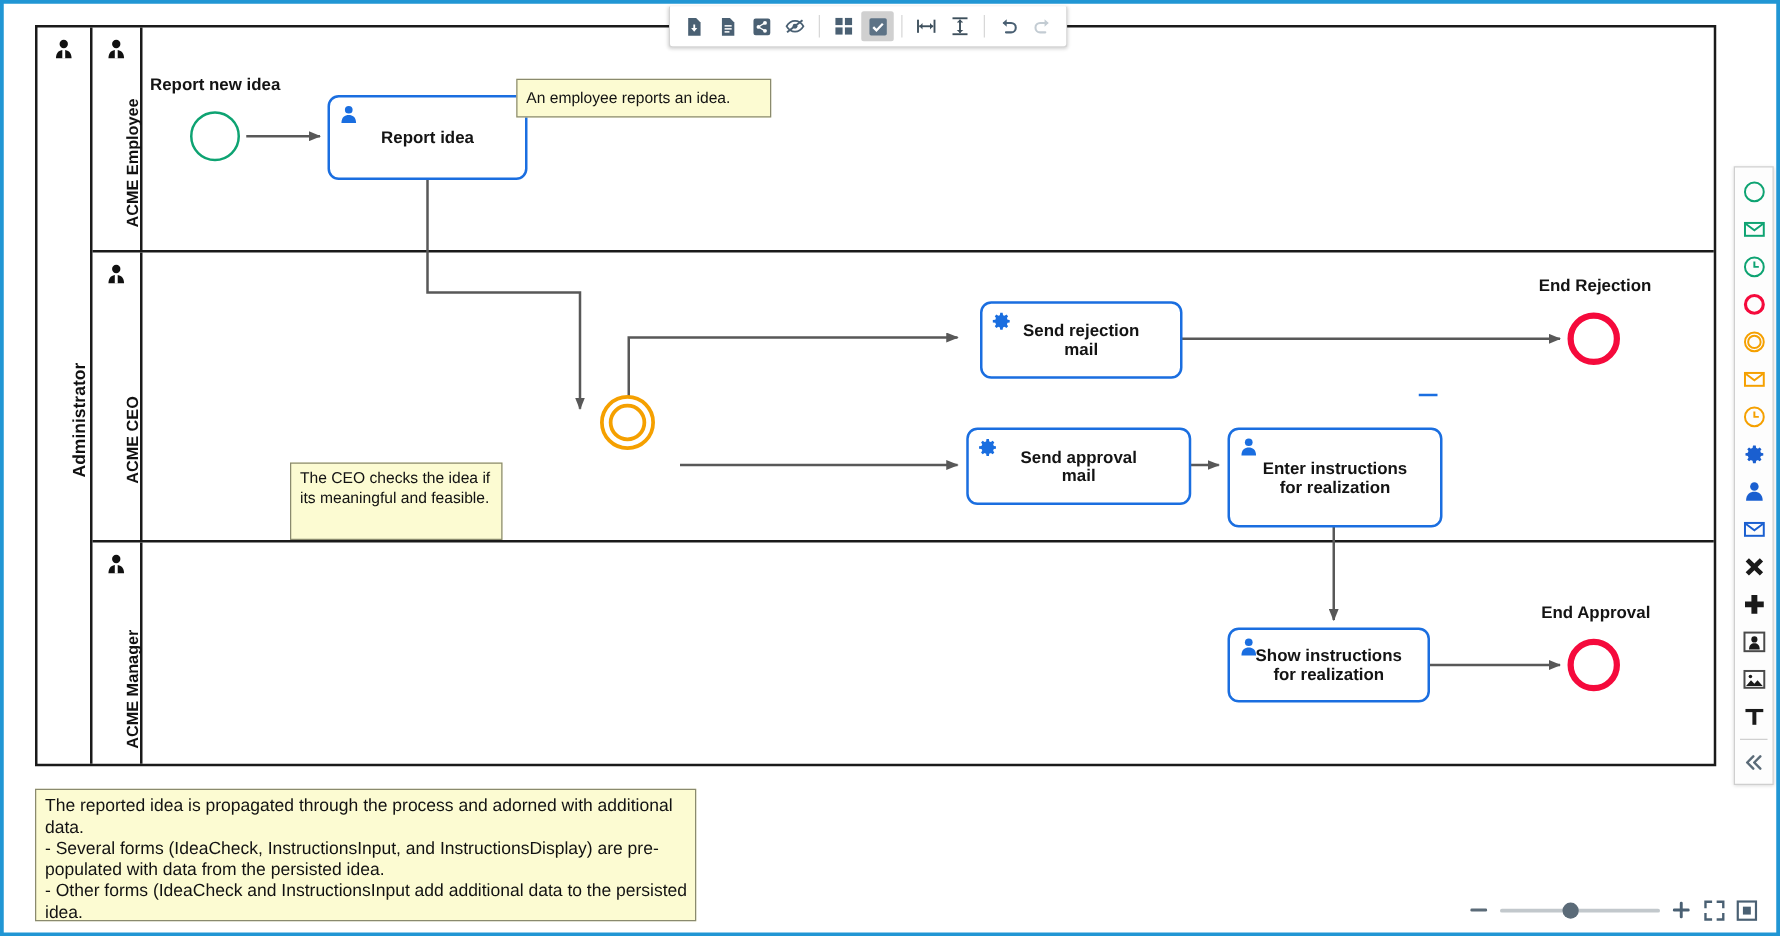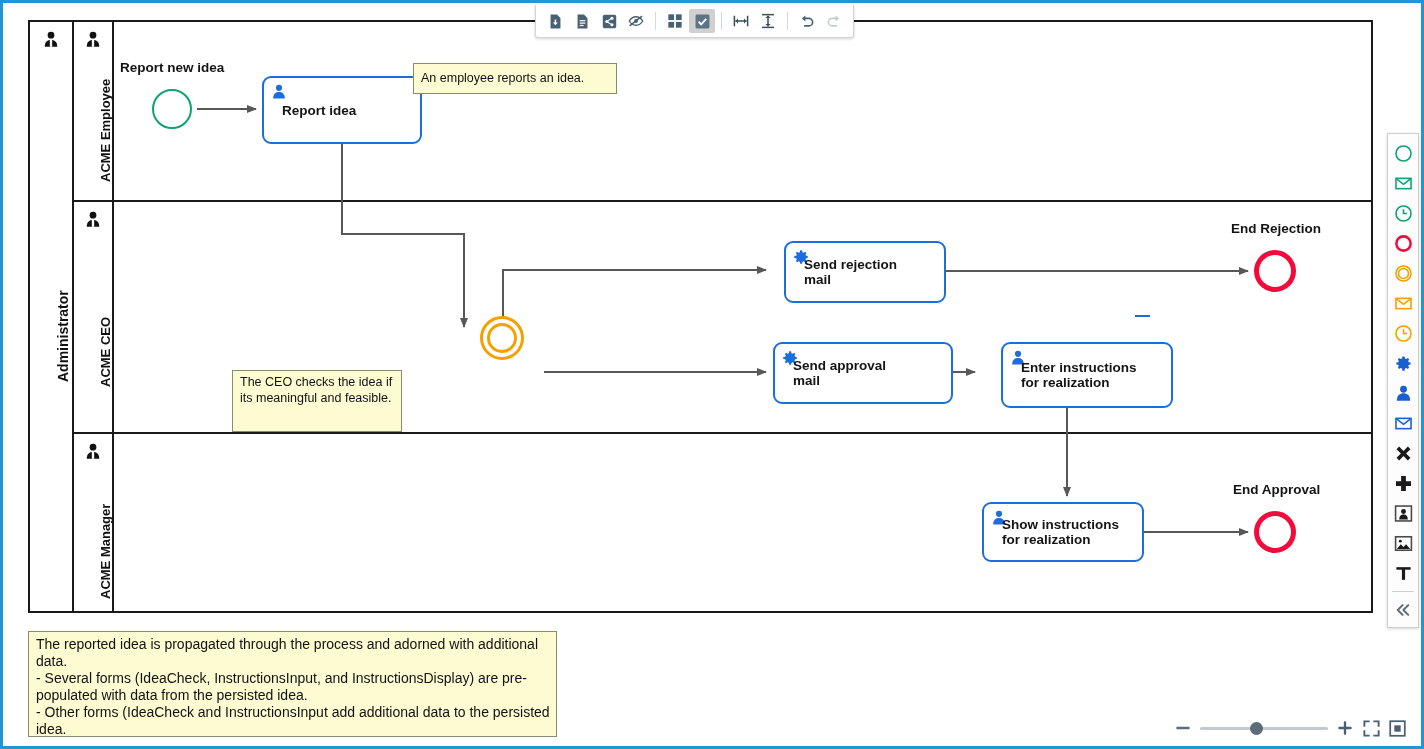--- a/index.html
+++ b/index.html
@@ -106,20 +106,21 @@
     box-sizing: border-box;
     border: 2px solid #1a6ee0;
     border-radius: 9px;
     background: #ffffff;
     z-index: 12;
   }
   .task-label {
     position: absolute;
     left: 0; right: 0; top: 50%;
     transform: translateY(-50%);
+    text-align: center;
     font-size: 13.5px;
     font-weight: bold;
     color: #141414;
     line-height: 15px;
     padding: 0 18px;
     box-sizing: border-box;
   }
   .task-type-icon {
     position: absolute;
     left: 6px; top: 5px;
@@ -314,21 +315,21 @@
 
     <div class="task" style="left:770px; top:339px; width:180px; height:62px;">
       <svg class="task-type-icon" viewBox="0 0 24 24">
         <path fill="#1a6ee0" d="M12 8.1a3.9 3.9 0 100 7.8 3.9 3.9 0 000-7.8zm0 5.9a2 2 0 110-4 2 2 0 010 4z"></path>
         <path fill="#1a6ee0" d="M21 13.3v-2.6l-2.3-.4a7 7 0 00-.7-1.7l1.3-1.9-1.8-1.8-1.9 1.3a7 7 0 00-1.7-.7L13.5 3h-2.6l-.4 2.5a7 7 0 00-1.7.7L6.9 4.9 5.1 6.7l1.3 1.9a7 7 0 00-.7 1.7L3 10.7v2.6l2.7.4a7 7 0 00.7 1.7l-1.3 1.9 1.8 1.8 1.9-1.3a7 7 0 001.7.7l.4 2.5h2.6l.4-2.5a7 7 0 001.7-.7l1.9 1.3 1.8-1.8-1.3-1.9a7 7 0 00.7-1.7z"></path>
       </svg>
       <div class="task-label" style="white-space:pre-line;">Send approval
 mail</div>
     </div>
 
-    <div class="task" style="left:979px; top:339px; width:172px; height:66px;margin-left:19px;">
+    <div class="task" style="left:979px; top:339px; width:172px; height:80px;">
       <svg class="task-type-icon" viewBox="0 0 24 24">
         <circle cx="12" cy="6.4" r="4.1" fill="#1a6ee0"></circle>
         <path d="M4.2 20.5 C4.2 14.2 8 12 12 12 C16 12 19.8 14.2 19.8 20.5 Z" fill="#1a6ee0"></path>
       </svg>
       <div class="task-label" style="white-space:pre-line;">Enter instructions
 for realization</div>
     </div>
 
     <div class="task" style="left:979px; top:499px; width:162px; height:60px;">
       <svg class="task-type-icon" viewBox="0 0 24 24">

